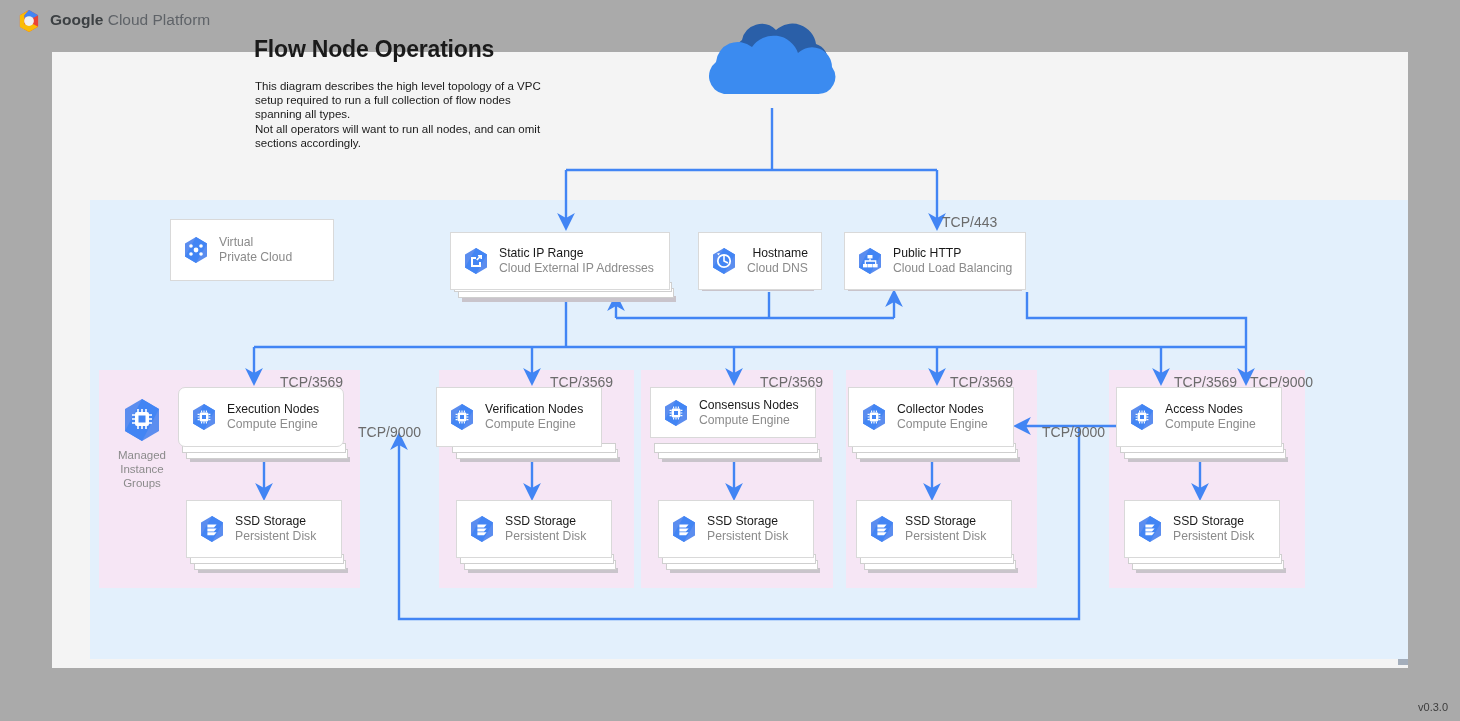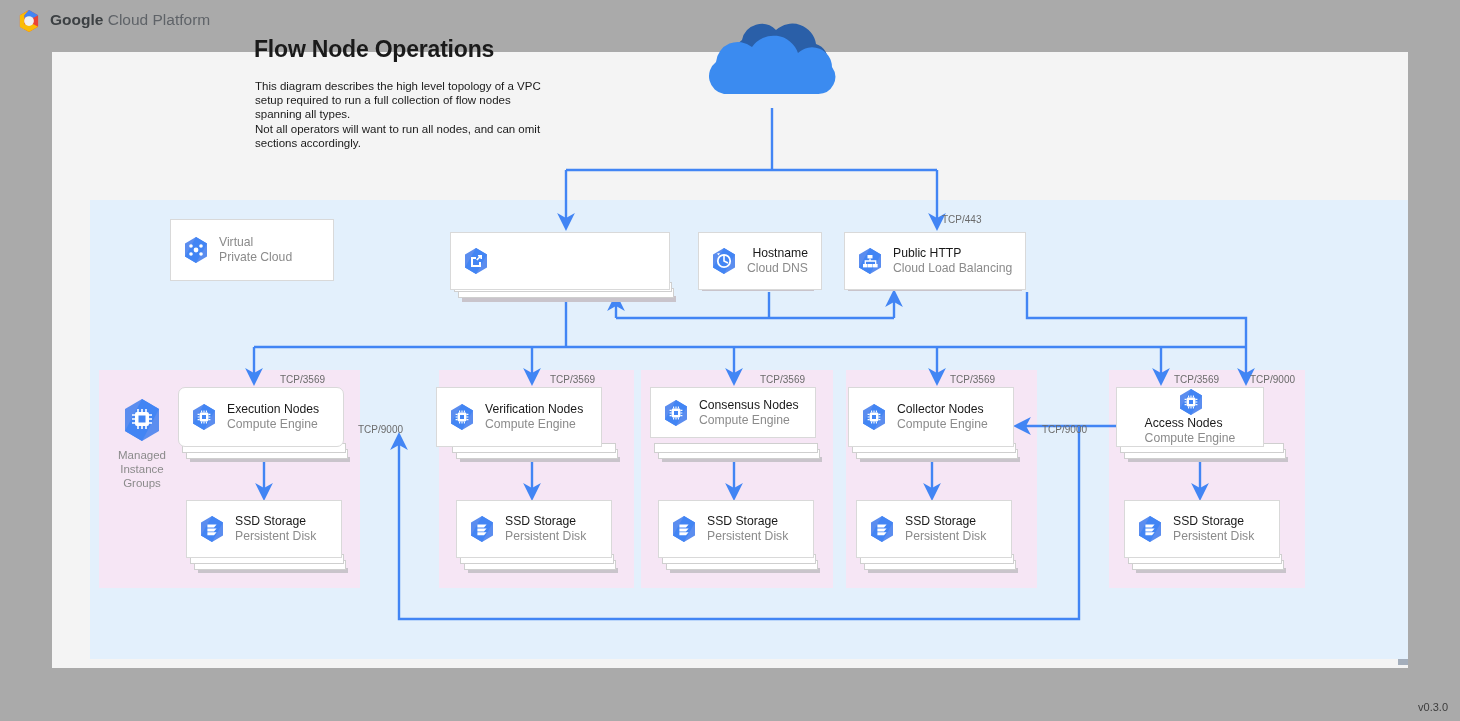--- a/index.html
+++ b/index.html
@@ -40,21 +40,21 @@
   .node .ic{flex:0 0 auto;margin-left:12px;margin-right:10px;width:26px;height:28px;}
   .node .txt{line-height:1.22;}
   .node .t1{font-size:12.2px;color:#1a1a1a;white-space:nowrap;}
   .node .t2{font-size:12.2px;color:#8b8b8b;white-space:nowrap;}
   .node.grey .t1{color:#8b8b8b;}
 
   
   .stack1,.stack2{position:absolute;background:#ffffff;border:1px solid #cfcfcf;box-sizing:border-box;}
   .stackshadow{position:absolute;background:#c9c4cb;}
 
-  .portlbl{position:absolute;font-size:10px;color:#6b6b6b;white-space:nowrap;}
+  .portlbl{position:absolute;font-size:14px;color:#6b6b6b;white-space:nowrap;}
 
   .miglabel{position:absolute;font-size:11.5px;color:#8b8b8b;font-weight:normal;text-align:center;line-height:14px;}
   .migicon{position:absolute;width:40px;height:44px;}
 </style>
 </head>
 <body>
 
 <div class="gcp-bar">
   <svg class="gcp-logo" viewBox="0 0 40 40">
     <path d="M20 3 L34 11 L34 29 L20 37 L6 29 L6 11 Z" fill="#ea4335"></path>
@@ -170,20 +170,24 @@
 <div class="stackshadow" style="left:462px;top:296px;width:214px;height:6px;"></div>
 <div class="stack2" style="left:458px;top:288px;width:216px;height:10px;"></div>
 <div class="stack1" style="left:454px;top:282px;width:218px;height:10px;"></div>
 <div class="node" style="left:450px;top:232px;width:220px;height:58px;">
   <svg class="ic" viewBox="0 0 26 28">
     <path d="M13 1 L24 7.5 L24 20.5 L13 27 L2 20.5 L2 7.5 Z" fill="#5b8def"></path>
     <path d="M13 1 L24 7.5 L13 27 L2 20.5 Z" fill="#4285f4"></path>
     <path d="M8 10 h5 v2 h-3 v6 h6 v-3 h2 v5 H8 Z" fill="#fff"></path>
     <path d="M15 8 h4 v4 h-1.6 v-1.4 l-3 3 -1.2 -1.2 3 -3 H15 Z" fill="#fff"></path>
   </svg>
+  <div class="txt">
+    <div class="t1">Static IP Range</div>
+    <div class="t2">Cloud External IP Addresses</div>
+  </div>
 </div>
 
 <div class="stackshadow" style="left:702px;top:286px;width:112px;height:5px;"></div>
 <div class="node" style="left:698px;top:232px;width:124px;height:58px;text-align:right;">
   <svg class="ic" viewBox="0 0 26 28">
     <path d="M13 1 L24 7.5 L24 20.5 L13 27 L2 20.5 L2 7.5 Z" fill="#5b8def"></path>
     <path d="M13 1 L24 7.5 L13 27 L2 20.5 Z" fill="#4285f4"></path>
     <circle cx="13" cy="14" r="6.2" fill="none" stroke="#fff" stroke-width="1.8"></circle>
     <path d="M13 8 v6 l4 2" stroke="#fff" stroke-width="1.6" fill="none"></path>
     <path d="M7.5 8.5 l-1.5 -2 3 -0.6 z" fill="#fff"></path>
@@ -339,21 +343,21 @@
   </svg>
   <div class="txt">
     <div class="t1">SSD Storage</div>
     <div class="t2">Persistent Disk</div>
   </div>
 </div>
 
 <div class="stackshadow" style="left:1128px;top:457px;width:160px;height:5px;"></div>
 <div class="stack2" style="left:1124px;top:449px;width:162px;height:10px;"></div>
 <div class="stack1" style="left:1120px;top:443px;width:164px;height:10px;"></div>
-<div class="node" style="left:1116px;top:387px;width:148px;height:60px;flex-direction:column;">
+<div class="node" style="left:1116px;top:387px;width:166px;height:60px;">
   <svg class="ic" viewBox="0 0 26 28">
     <path d="M13 1 L24 7.5 L24 20.5 L13 27 L2 20.5 L2 7.5 Z" fill="#5b8def"></path>
     <path d="M13 1 L24 7.5 L13 27 L2 20.5 Z" fill="#4285f4"></path>
     <rect x="8.6" y="9.6" width="8.8" height="8.8" rx="1.3" fill="#fff"></rect>
     <rect x="11" y="12" width="4" height="4" fill="#4285f4"></rect>
     <g stroke="#fff" stroke-width="1.1">
         <path d="M10.6 7.6 v2M13 7.6 v2M15.4 7.6 v2M10.6 18.4 v2M13 18.4 v2M15.4 18.4 v2M6.6 11.4 h2M6.6 14 h2M6.6 16.6 h2M17.4 11.4 h2M17.4 14 h2M17.4 16.6 h2"></path>
       </g>
   </svg>
   <div class="txt">

